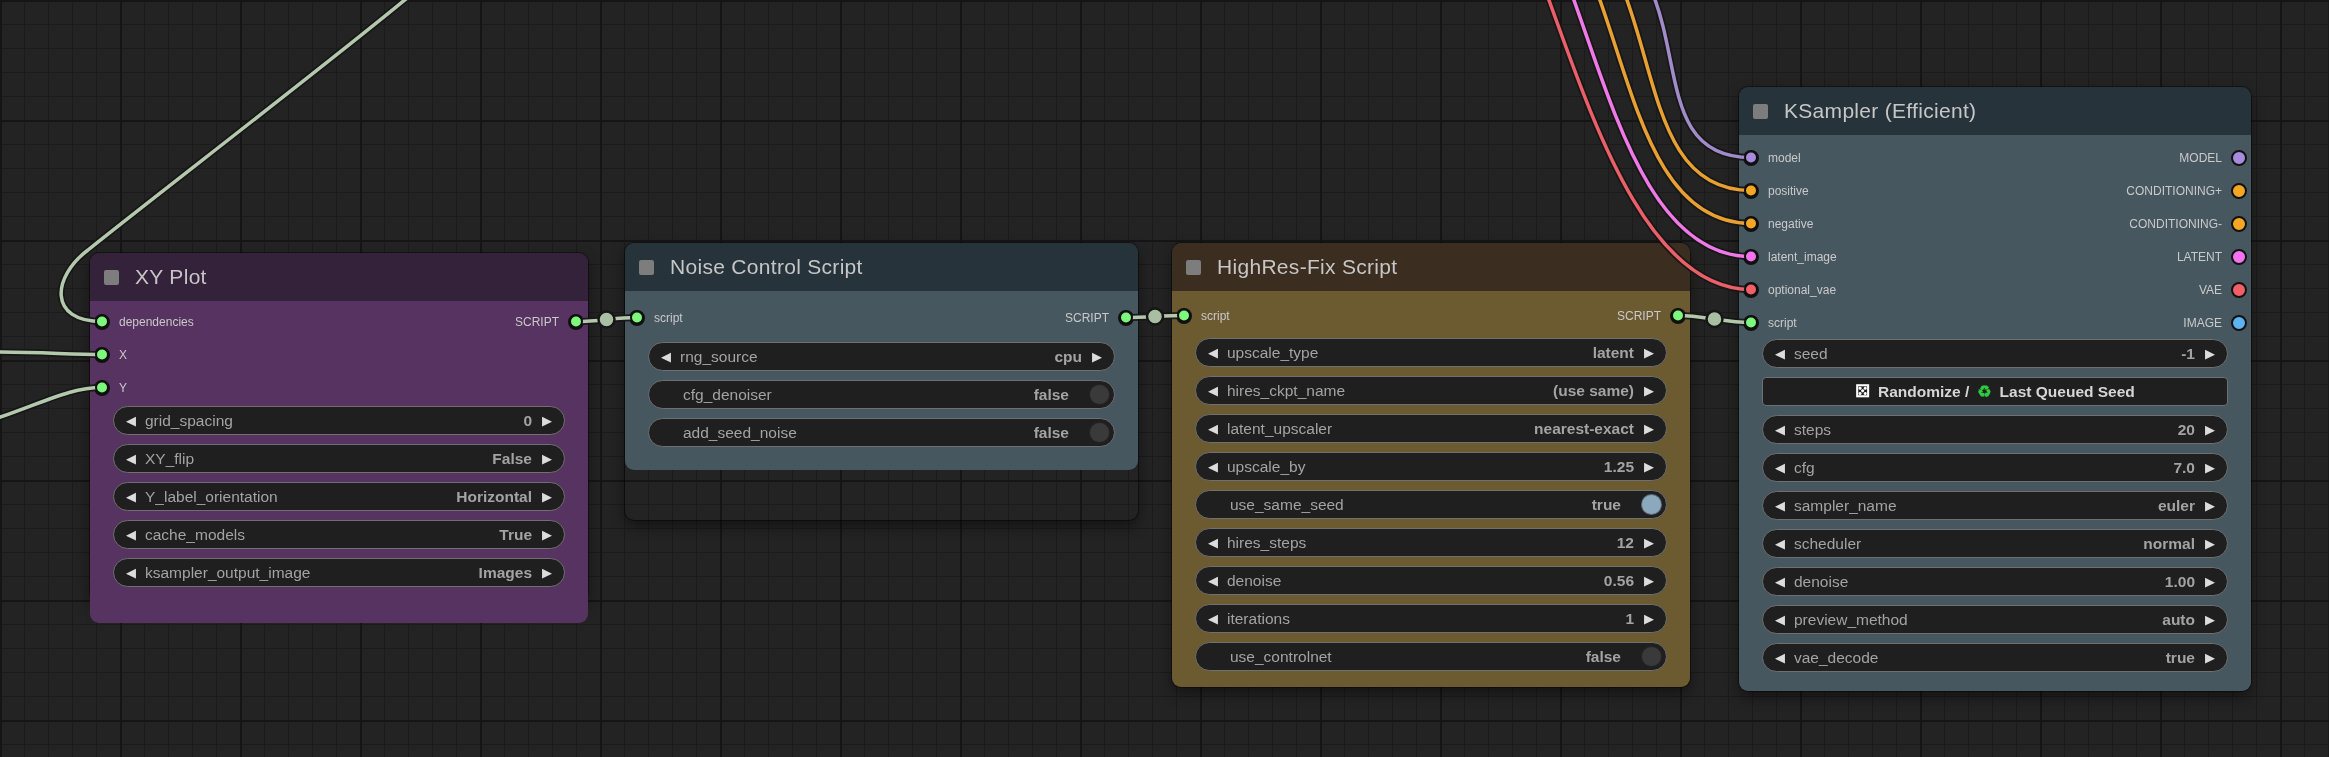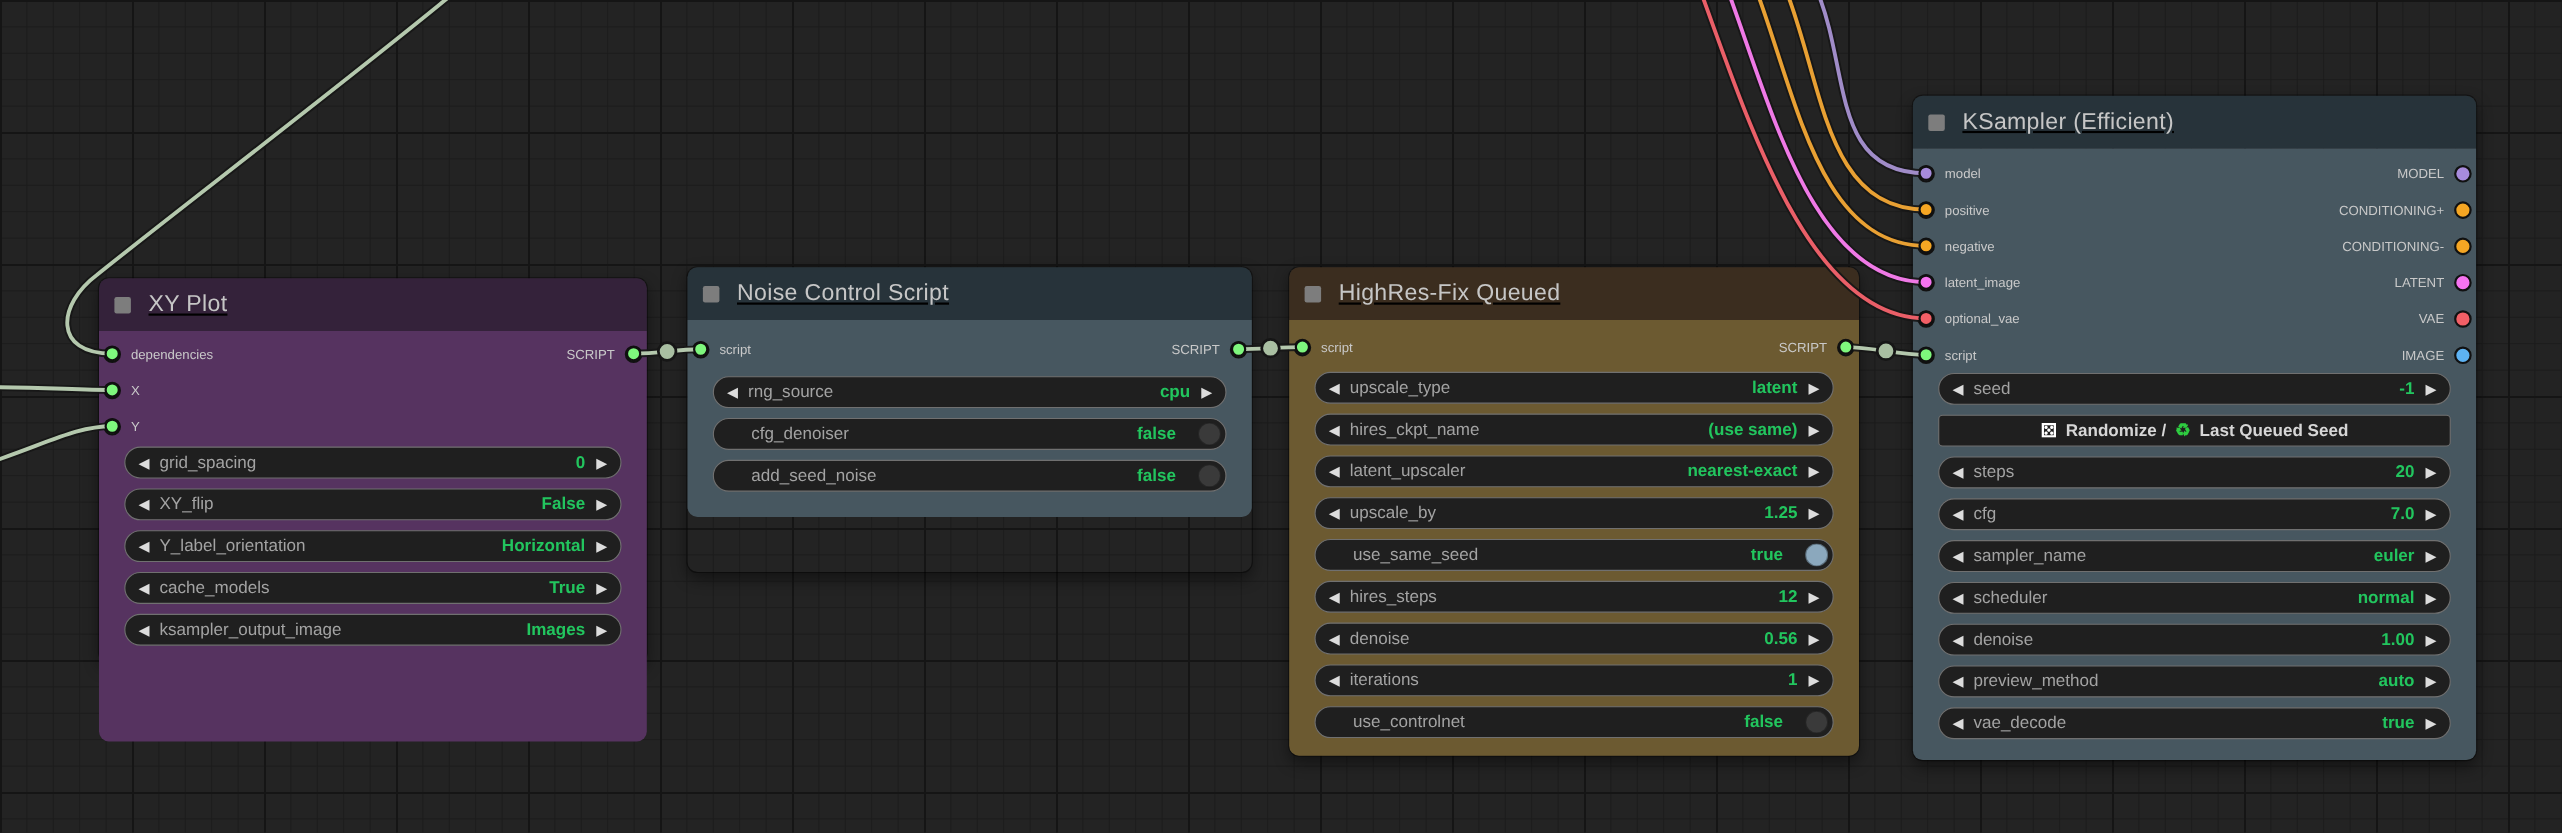--- a/index.html
+++ b/index.html
@@ -9,60 +9,60 @@
     background-image:
       linear-gradient(#151515 2px, transparent 2px),
       linear-gradient(90deg,#151515 2px, transparent 2px),
       linear-gradient(#1b1b1b 1px, transparent 1px),
       linear-gradient(90deg,#1b1b1b 1px, transparent 1px);
     background-size:120px 120px,120px 120px,24px 24px,24px 24px;}
   .wires{position:absolute;inset:0;z-index:5;pointer-events:none;}
   .node{position:absolute;border-radius:9px;
     box-shadow:0 0 0 1px rgba(0,0,0,.4),0 6px 14px rgba(0,0,0,.45);z-index:2;}
   .nhead{height:48px;border-radius:9px 9px 0 0;display:flex;align-items:center;
-    padding:0 14px;box-sizing:border-box;text-decoration:underline;}
+    padding:0 14px;box-sizing:border-box;}
   .nbox{width:15px;height:15px;border-radius:2px;background:#7d7d7d;flex:0 0 auto;}
   .ntitle{margin-left:16px;font-size:21px;color:#c6c6c6;letter-spacing:.3px;white-space:nowrap;}
   .nbody{border-radius:0 0 9px 9px;}
   .ports{box-sizing:border-box;}
   .prow{height:33px;display:flex;align-items:center;justify-content:space-between;padding:0 4px;}
   .pin,.pout{display:flex;align-items:center;}
   .dot{width:12px;height:12px;border-radius:50%;border:2px solid #111;flex:0 0 auto;}
   .plabel{font-size:12px;color:#c9c9c9;white-space:nowrap;}
   .pin .plabel{margin-left:9px;}
   .pout .plabel{margin-right:9px;}
   .widgets{display:flex;flex-direction:column;gap:9px;}
   .pill{height:29px;margin:0 23px;border-radius:15px;background:#1f1f1f;
     border:1px solid #707070;box-sizing:border-box;display:flex;align-items:center;
     padding:0 12px;color:#b3b3b3;}
   .arr{font-size:13px;color:#dcdcdc;line-height:1;flex:0 0 auto;}
   .wl{font-size:15.5px;margin-left:9px;white-space:nowrap;color:#a3a3a3;}
   .wl.pad{margin-left:22px;}
-  .wv{font-size:15.5px;font-weight:700;color:#22c55e;margin-left:auto;white-space:nowrap;}
+  .wv{font-size:15.5px;font-weight:700;color:#a3a3a3;margin-left:auto;white-space:nowrap;}
   .arr.right{margin-left:10px;}
   .pill.toggle{padding-right:4px;gap:12px;}
   .knob{width:21px;height:21px;border-radius:50%;margin-left:8px;flex:0 0 auto;
     border:1px solid rgba(0,0,0,.35);box-sizing:border-box;}
   .btnw{height:29px;margin:0 23px;border-radius:4px;background:#1f1f1f;border:1px solid #707070;
     box-sizing:border-box;display:flex;align-items:center;justify-content:center;gap:8px;
     font-size:15.5px;color:#d6d6d6;font-weight:600;}
   .dice{color:#ffffff;font-size:17px;line-height:1;}
   .recy{color:#2ecc40;font-size:16px;line-height:1;}
 </style>
 </head>
 <body>
 
 <div class="stage">
 
   <div class="node" style="left:90px;top:253px;width:498px;height:349px;">
     <div class="nhead" style="background-color: rgb(52, 34, 58);">
       <span class="nbox"></span>
       <span class="ntitle">XY Plot</span>
     </div>
-    <div class="nbody" style="height: 373px; background-color: rgb(86, 51, 96);">
+    <div class="nbody" style="height: 322px; background-color: rgb(86, 51, 96);">
       <div class="ports" style="padding-top:4px;">
         <div class="prow">
           <div class="pin">
             <span class="dot" style="background-color: rgb(126, 247, 125);"></span>
             <span class="plabel">dependencies</span>
           </div>
           <div class="pout">
             <span class="plabel">SCRIPT</span>
             <span class="dot" style="background-color: rgb(126, 247, 125);"></span>
           </div>
@@ -150,21 +150,21 @@
           <span class="wv">false</span>
           <span class="knob" style="background-color: rgb(58, 58, 58);"></span>
         </div>
       </div>
     </div>
   </div>
 
   <div class="node" style="left:1172px;top:243px;width:518px;height:444px;">
     <div class="nhead" style="background-color: rgb(59, 45, 31);">
       <span class="nbox"></span>
-      <span class="ntitle">HighRes-Fix Queued</span>
+      <span class="ntitle">HighRes-Fix Script</span>
     </div>
     <div class="nbody" style="height: 396px; background-color: rgb(108, 90, 49);">
       <div class="ports" style="padding-top:8px;">
         <div class="prow">
           <div class="pin">
             <span class="dot" style="background-color: rgb(126, 247, 125);"></span>
             <span class="plabel">script</span>
           </div>
           <div class="pout">
             <span class="plabel">SCRIPT</span>

